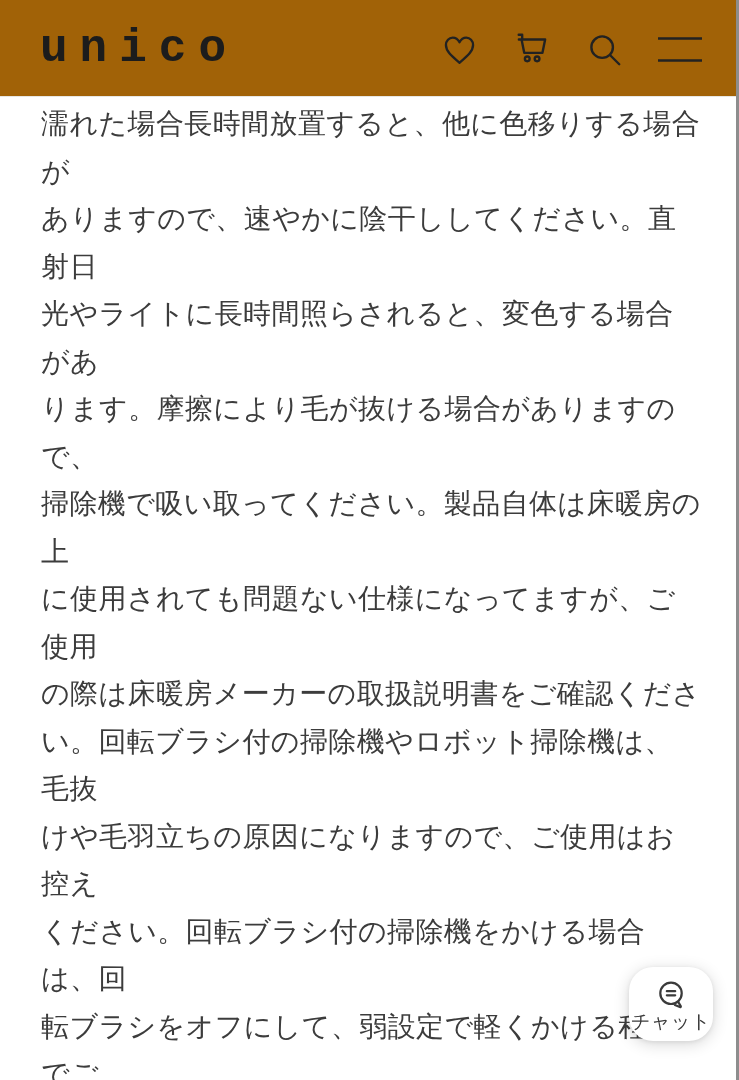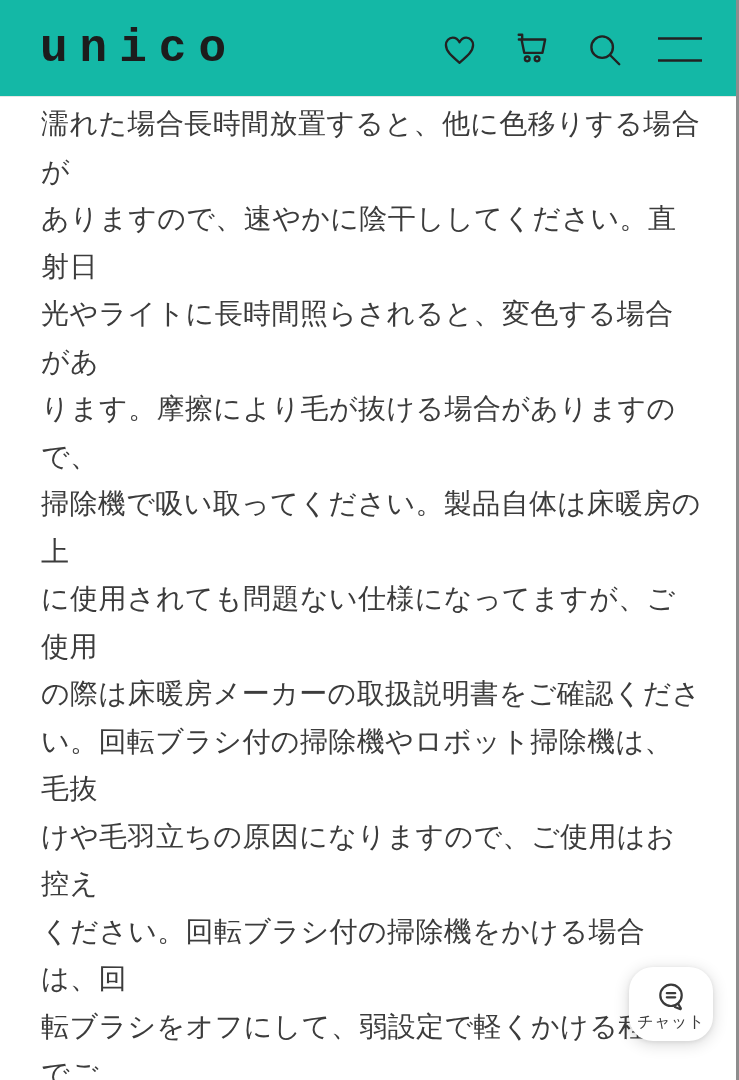--- a/index.html
+++ b/index.html
@@ -13,21 +13,21 @@
     height:1080px;
     background:#ffffff;
     overflow:hidden;
   }
   
   .site-header{
     position:absolute;
     top:0;left:0;
     width:739px;
     height:97px;
-    background:#14b8a6;
+    background:#a16207;
     border-bottom:1px solid #e7e7e4;
     box-sizing:border-box;
     display:flex;
     align-items:center;
     justify-content:space-between;
     padding:0 36px 0 40px;
   }
   .logo{
     font-family:"Liberation Mono","DejaVu Sans Mono",monospace;
     font-weight:700;
@@ -101,21 +101,21 @@
     align-items:center;
     justify-content:center;
     gap:1px;
     padding:4px 0 2px 0;
     box-sizing:border-box;
     cursor:pointer;
     z-index:5;
   }
   .chat-fab svg{display:block;}
   .chat-label{
-    font-size:16px;
+    font-size:19px;
     color:#3a3a3a;
     line-height:1;
     letter-spacing:0.5px;
   }
   
   .scrollbar-line{
     position:absolute;
     top:0;
     right:0;
     width:3px;

